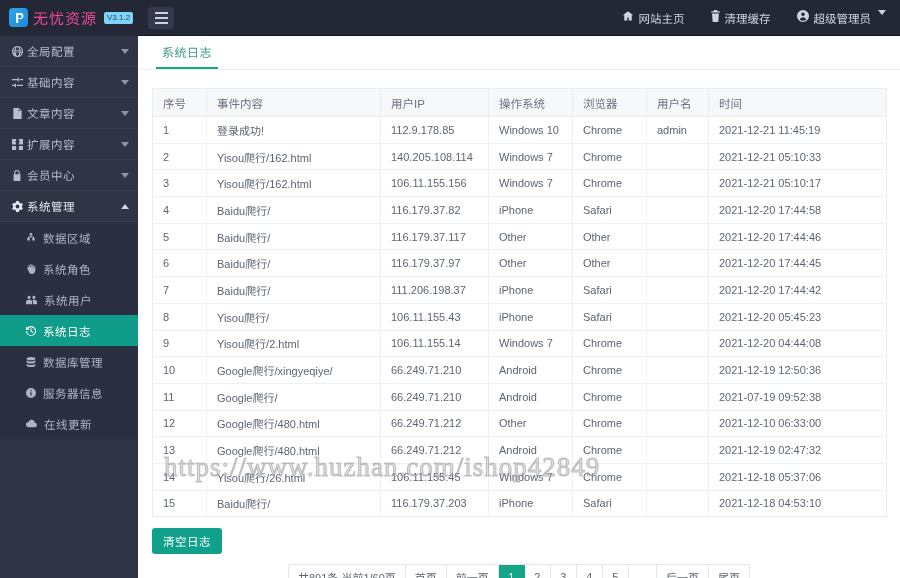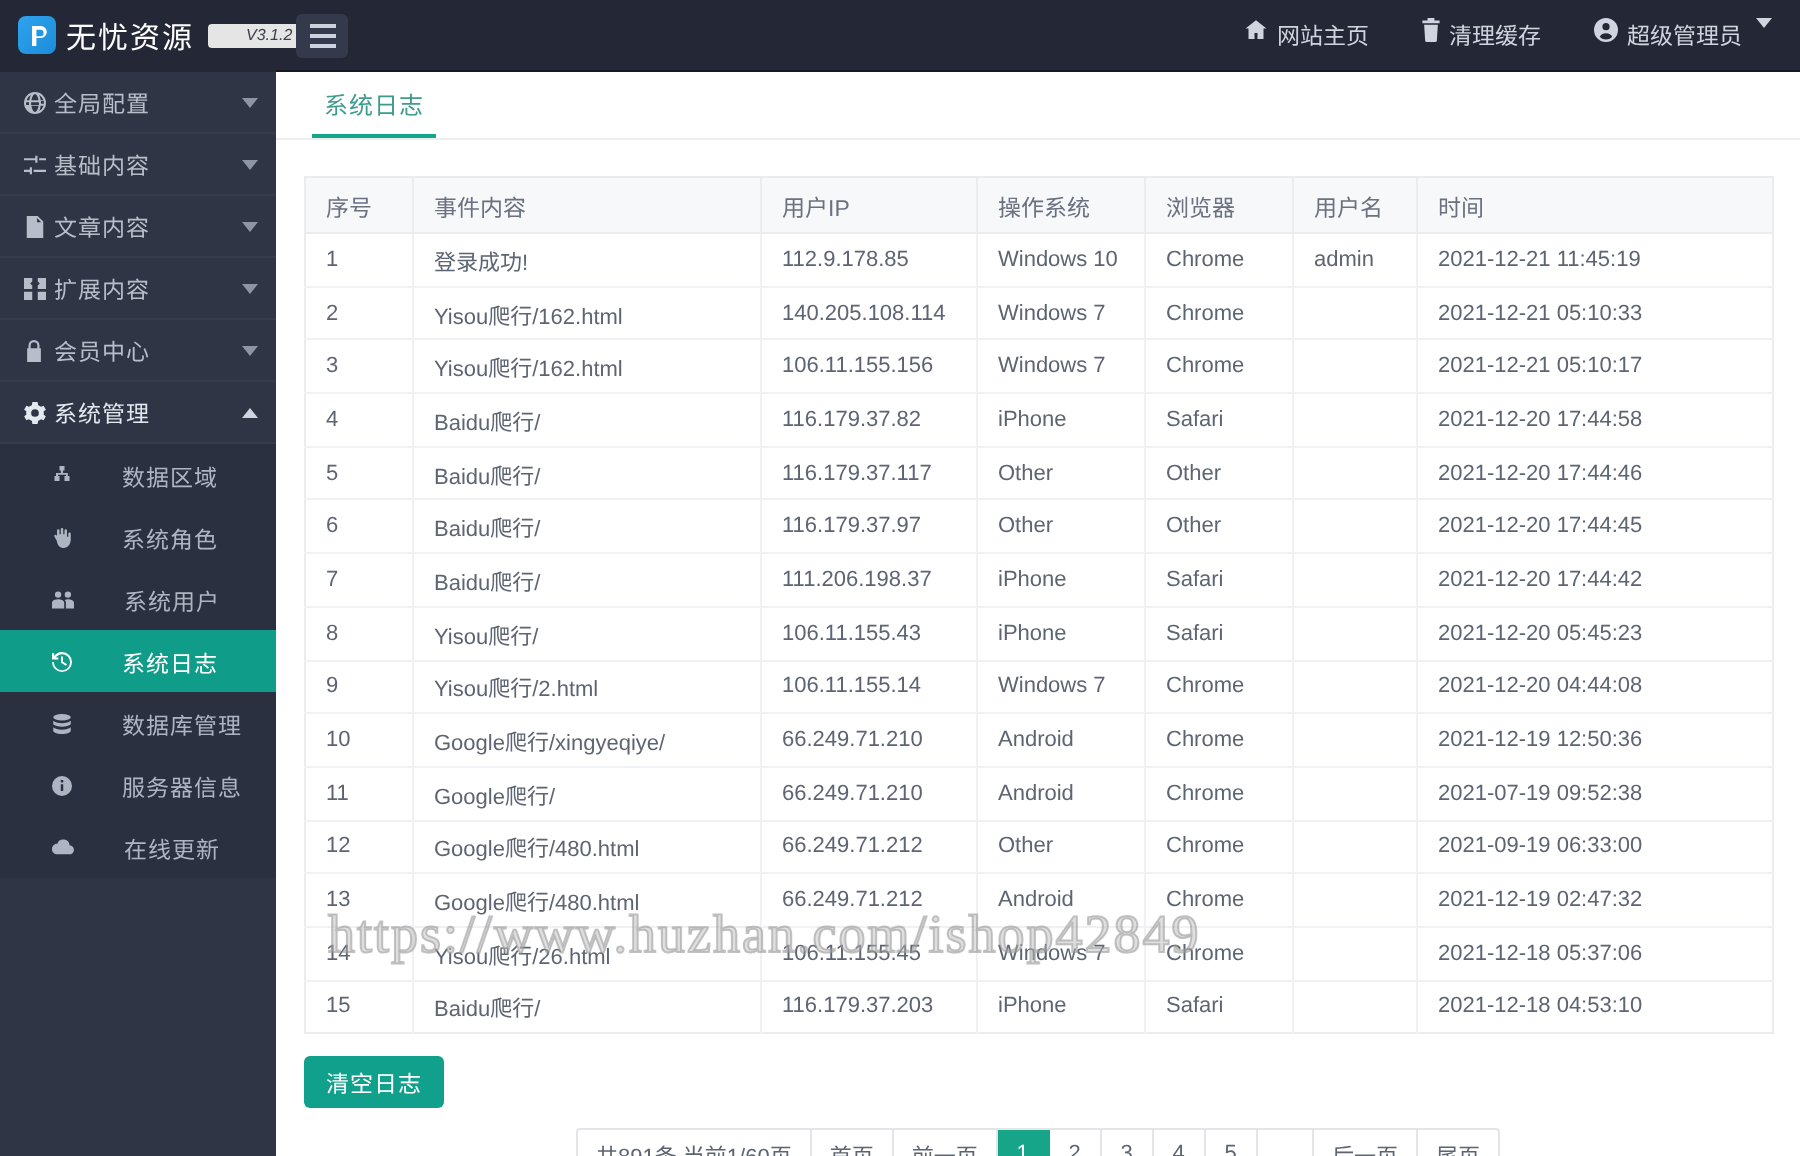--- a/index.html
+++ b/index.html
@@ -31,28 +31,28 @@
     background: #242836;
   }
   .logo-box {
     width: 19px; height: 19px; border-radius: 4px;
     background: linear-gradient(135deg, #2fa3ef 0%, #1b8cd8 100%);
     display: flex; align-items: center; justify-content: center;
     flex: none;
   }
   .logo-box svg { display: block; }
   .brand-name {
-    color: #ffffff; font-size: 15px; letter-spacing: 1px;
+    color: #ec4899; font-size: 15px; letter-spacing: 1px;
     white-space: nowrap;
   }
   .ver-badge {
-    background: #e5e5e5; color: #3a3f4b;
+    background: #7dd3fc; color: #3a3f4b;
     font-size: 8px; line-height: 10px;
-    padding: 1px 19px; border-radius: 2px;
-    margin-left: 2px; letter-spacing: 0; flex: none; font-style: italic;
+    padding: 1px 3px; border-radius: 2px;
+    margin-left: 2px; letter-spacing: 0; flex: none;
   }
   .hamburger {
     width: 26px; height: 22px;
     margin-left: 10px;
     background: #343a4b;
     border-radius: 3px;
     display: flex; flex-direction: column;
     align-items: center; justify-content: center; gap: 3px;
     cursor: pointer; flex: none;
   }
@@ -106,21 +106,21 @@
     border-right: 4px solid transparent;
     border-top: 5px solid #8d94a3;
   }
   .arrow.up {
     border-top: none;
     border-bottom: 5px solid #cfd4de;
   }
   .submenu { background: #2b3040; }
   .sub-item {
     height: 31px;
-    display: flex; align-items: center; gap: 25px;
+    display: flex; align-items: center; gap: 7px;
     padding-left: 26px;
     color: #aeb5c2; font-size: 11.5px;
     cursor: pointer; letter-spacing: .5px;
     white-space: nowrap;
   }
   .sub-item svg { display: block; fill: #aeb5c2; flex: none; }
   .sub-item.active {
     background: #0f9c88; color: #ffffff;
   }
   .sub-item.active svg { fill: #ffffff; }
@@ -542,21 +542,21 @@
               <td></td>
               <td>2021-07-19 09:52:38</td>
             </tr>
             <tr>
               <td>12</td>
               <td>Google爬行/480.html</td>
               <td>66.249.71.212</td>
               <td>Other</td>
               <td>Chrome</td>
               <td></td>
-              <td>2021-09-19 06:33:00</td>
+              <td>2021-12-10 06:33:00</td>
             </tr>
             <tr>
               <td>13</td>
               <td>Google爬行/480.html</td>
               <td>66.249.71.212</td>
               <td>Android</td>
               <td>Chrome</td>
               <td></td>
               <td>2021-12-19 02:47:32</td>
             </tr>

